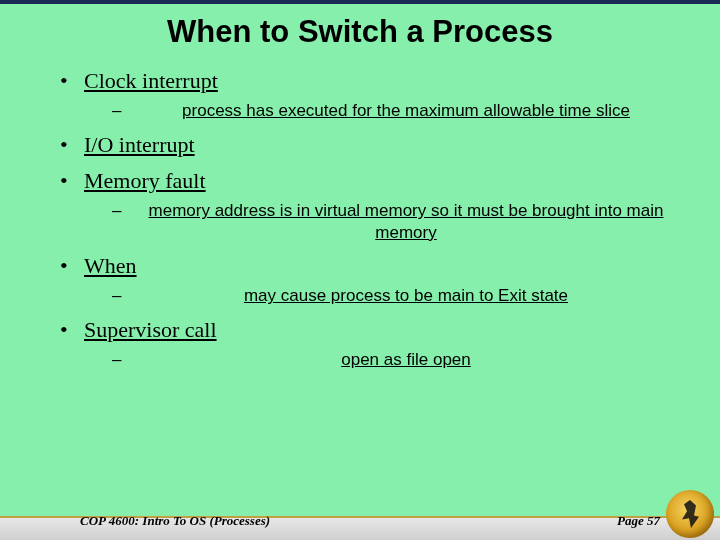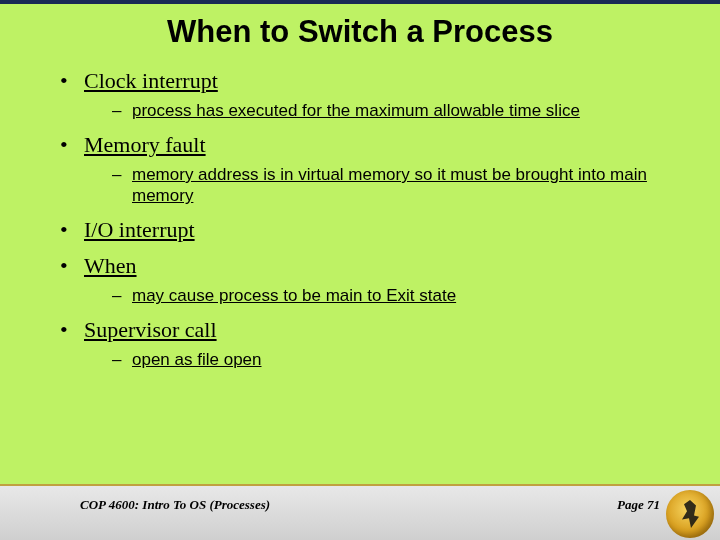--- a/index.html
+++ b/index.html
@@ -1,19 +1,19 @@
 <!DOCTYPE html>
 <html><head>
 <meta charset="utf-8">
 <style>
   * { margin: 0; padding: 0; box-sizing: border-box; }
   html, body { width: 720px; height: 540px; font-family: "Times New Roman", Times, serif; }
   .slide {
     width: 720px; height: 540px;
-    background: #bef264;
+    background: #86efac;
     position: relative;
     border-top: 4px solid #1a2a55;
   }
   .title {
     text-align: center;
     font-size: 31px;
     padding: 10px 0 8px;
     font-family: Arial, Helvetica, sans-serif;
     color: #000;
   }
@@ -26,37 +26,37 @@
     margin: 10px 0 6px;
     position: relative;
     padding-left: 24px;
     line-height: 1.2;
   }
   ul.lvl1 > li::before {
     content: "•";
     position: absolute; left: 0; top: 0;
     font-size: 22px;
   }
-  ul.lvl2 { list-style: none; margin: 6px 0 4px 28px; }
+  ul.lvl2 { list-style: none; margin: 6px 0 4px 28px; text-align: center; }
   ul.lvl2 > li {
     font-size: 17px;
     margin: 6px 0;
     position: relative;
     padding-left: 20px;
     line-height: 1.25;
     font-family: Arial, Helvetica, sans-serif;
   }
   ul.lvl2 > li::before {
     content: "–";
     position: absolute; left: 0; top: 0;
   }
   .footer-bar {
     position: absolute;
     left: 0; right: 0; bottom: 0;
-    height: 56px;
+    height: 24px;
     background: linear-gradient(#e8e8e8, #cfcfcf);
     border-top: 2px solid #c0a040;
     display: flex;
     align-items: center;
     justify-content: space-between;
     padding: 0 60px 16px 80px;
   }
   .footer-bar .seg {
     font-style: italic;
     font-weight: bold;
@@ -92,41 +92,41 @@
 
   <div class="content">
     <ul class="lvl1">
       <li>
         <span>Clock interrupt</span>
         <ul class="lvl2">
           <li>process has executed for the maximum allowable time slice</li>
         </ul>
       </li>
       <li>
+        <span>I/O interrupt</span>
+      </li>
+      <li>
         <span>Memory fault</span>
         <ul class="lvl2">
           <li>memory address is in virtual memory so it must be brought into main memory</li>
         </ul>
-      </li>
-      <li>
-        <span>I/O interrupt</span>
       </li>
       <li>
         <span>When</span>
         <ul class="lvl2">
           <li>may cause process to be main to Exit state</li>
         </ul>
       </li>
       <li>
         <span>Supervisor call</span>
         <ul class="lvl2">
           <li>open as file open</li>
         </ul>
       </li>
     </ul>
   </div>
 
   <div class="footer-bar">
     <span class="seg">COP 4600: Intro To OS  (Processes)</span>
-    <span class="seg center">Page 71</span>
+    <span class="seg center">Page 57</span>
   </div>
   <div class="logo"></div>
 </div>
 
 </body></html>

